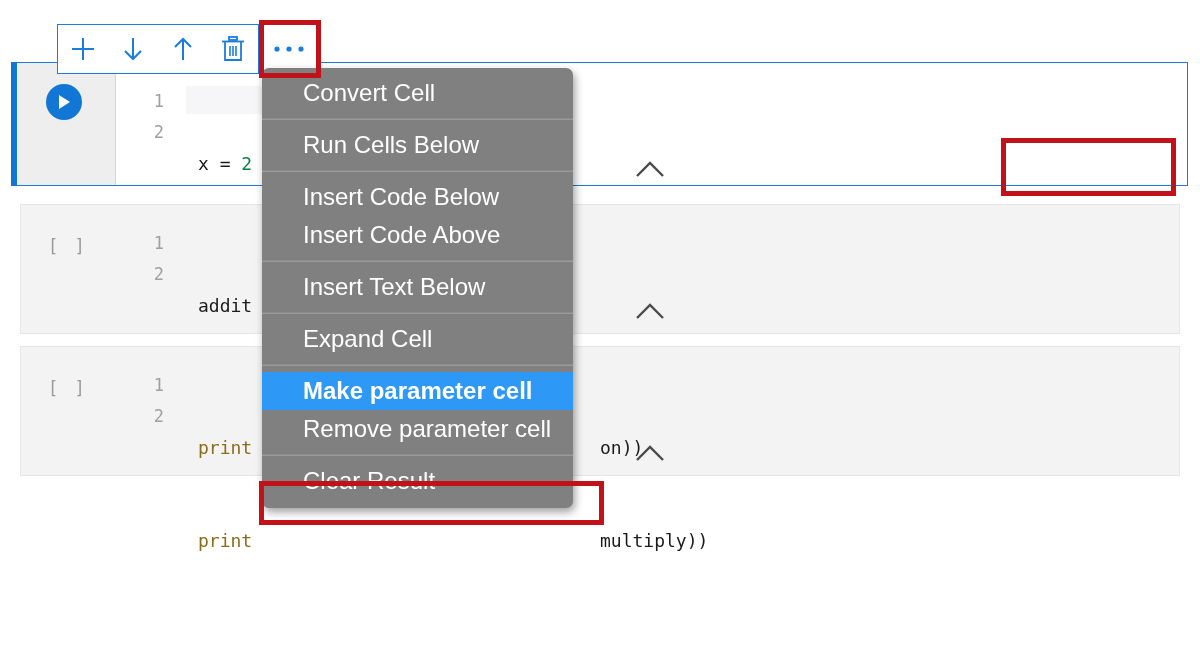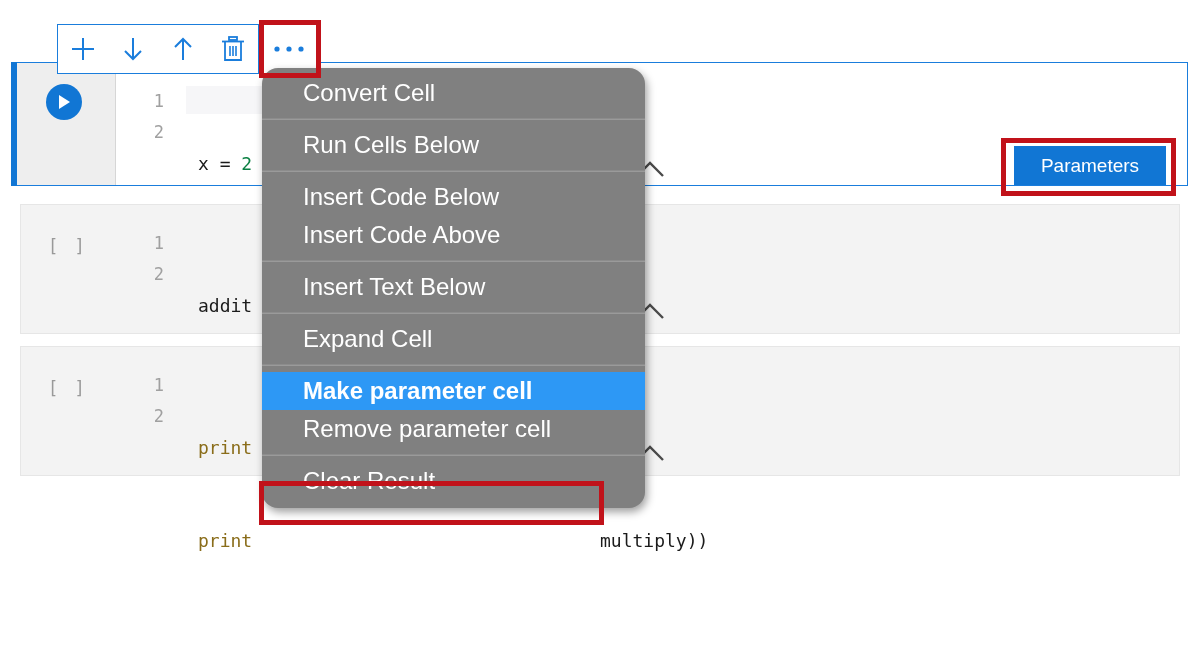--- a/index.html
+++ b/index.html
@@ -164,23 +164,23 @@
     justify-content: center;
     z-index: 40;
     cursor: pointer;
   }
 
   
   .context-menu {
     position: absolute;
     left: 262px;
     top: 68px;
-    width: 383px;
+    width: 311px;
     background: #808080;
-    border-radius: 16px;
+    border-radius: 7px;
     box-shadow: 2px 4px 9px rgba(0,0,0,0.38);
     z-index: 60;
     padding: 6px 0 8px 0;
     box-sizing: border-box;
     overflow: hidden;
   }
   .menu-item {
     height: 38px;
     line-height: 38px;
     padding-left: 41px;
@@ -303,21 +303,20 @@
     <div>on))</div>
     <div>multiply))</div>
   </div>
 
   <div class="chevron" style="left:633px; top:442px;">
     <svg width="34" height="22" viewBox="0 0 34 22">
       <polyline points="4,18 17,5 30,18" fill="none" stroke="#4a4a4a" stroke-width="2.4"></polyline>
     </svg>
   </div>
 
-  <div class="parameters-btn">Parameters</div>
 
   <div class="cell-toolbar">
     <div class="tb-btn">
       <svg width="30" height="30" viewBox="0 0 30 30">
         <line x1="15" y1="4" x2="15" y2="26" stroke="#1a7ddc" stroke-width="2"></line>
         <line x1="4" y1="15" x2="26" y2="15" stroke="#1a7ddc" stroke-width="2"></line>
       </svg>
     </div>
     <div class="tb-btn">
       <svg width="30" height="30" viewBox="0 0 30 30">

